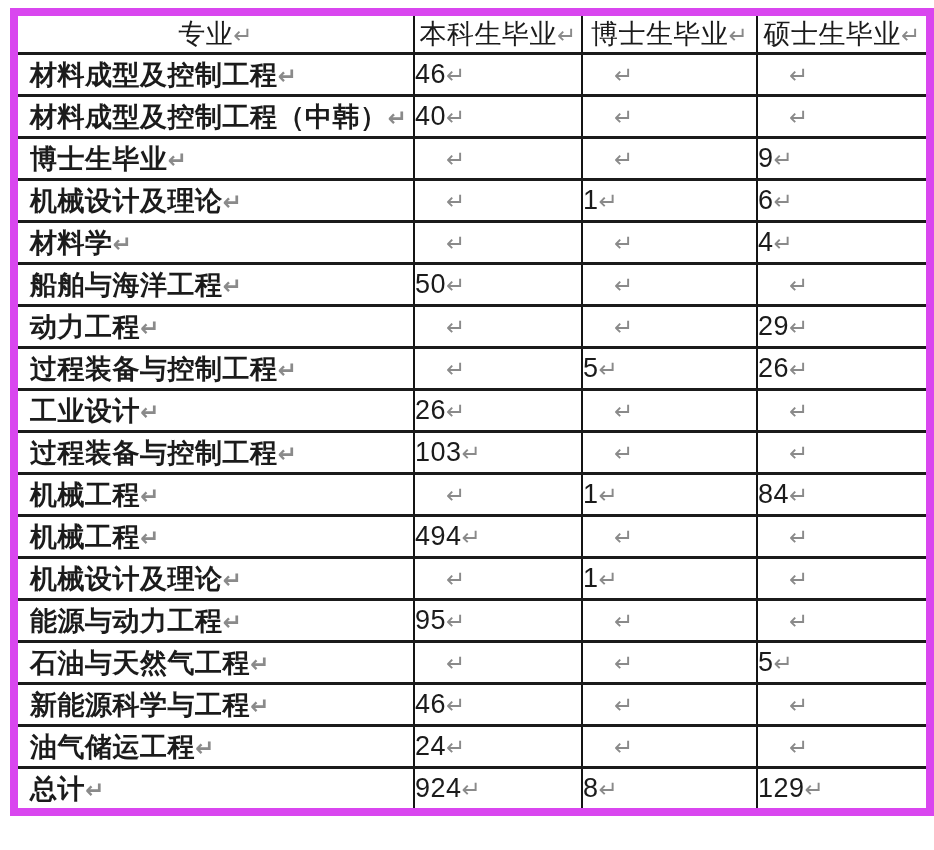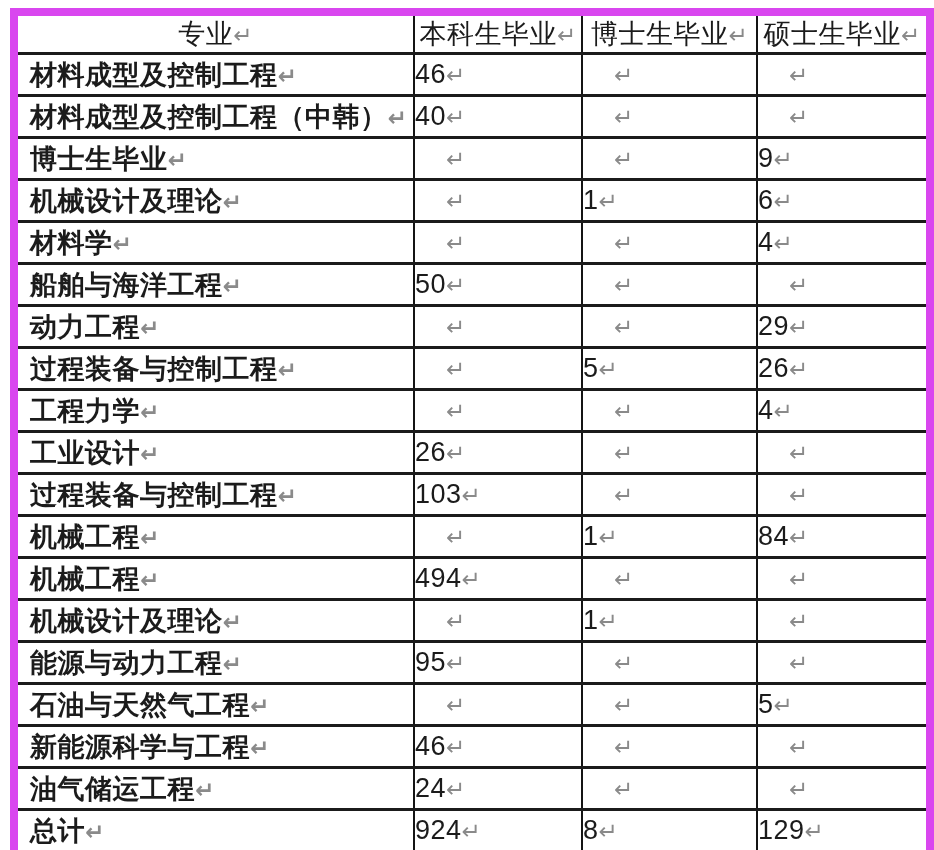--- a/index.html
+++ b/index.html
@@ -130,26 +130,20 @@
           <td class="num-cell"><span class="cell-text"></span><span class="mark shifted">↵</span></td>
           <td class="num-cell"><span class="cell-text">29</span><span class="mark">↵</span></td>
         </tr>
         <tr>
           <td class="major-cell"><span class="cell-text">过程装备与控制工程</span><span class="mark">↵</span></td>
           <td class="num-cell"><span class="cell-text"></span><span class="mark shifted">↵</span></td>
           <td class="num-cell"><span class="cell-text">5</span><span class="mark">↵</span></td>
           <td class="num-cell"><span class="cell-text">26</span><span class="mark">↵</span></td>
         </tr>
         <tr>
-          <td class="major-cell"><span class="cell-text">工程力学</span><span class="mark">↵</span></td>
-          <td class="num-cell"><span class="cell-text"></span><span class="mark shifted">↵</span></td>
-          <td class="num-cell"><span class="cell-text"></span><span class="mark shifted">↵</span></td>
-          <td class="num-cell"><span class="cell-text">4</span><span class="mark">↵</span></td>
-        </tr>
-        <tr>
           <td class="major-cell"><span class="cell-text">工业设计</span><span class="mark">↵</span></td>
           <td class="num-cell"><span class="cell-text">26</span><span class="mark">↵</span></td>
           <td class="num-cell"><span class="cell-text"></span><span class="mark shifted">↵</span></td>
           <td class="num-cell"><span class="cell-text"></span><span class="mark shifted">↵</span></td>
         </tr>
         <tr>
           <td class="major-cell"><span class="cell-text">过程装备与控制工程</span><span class="mark">↵</span></td>
           <td class="num-cell"><span class="cell-text">103</span><span class="mark">↵</span></td>
           <td class="num-cell"><span class="cell-text"></span><span class="mark shifted">↵</span></td>
           <td class="num-cell"><span class="cell-text"></span><span class="mark shifted">↵</span></td>

